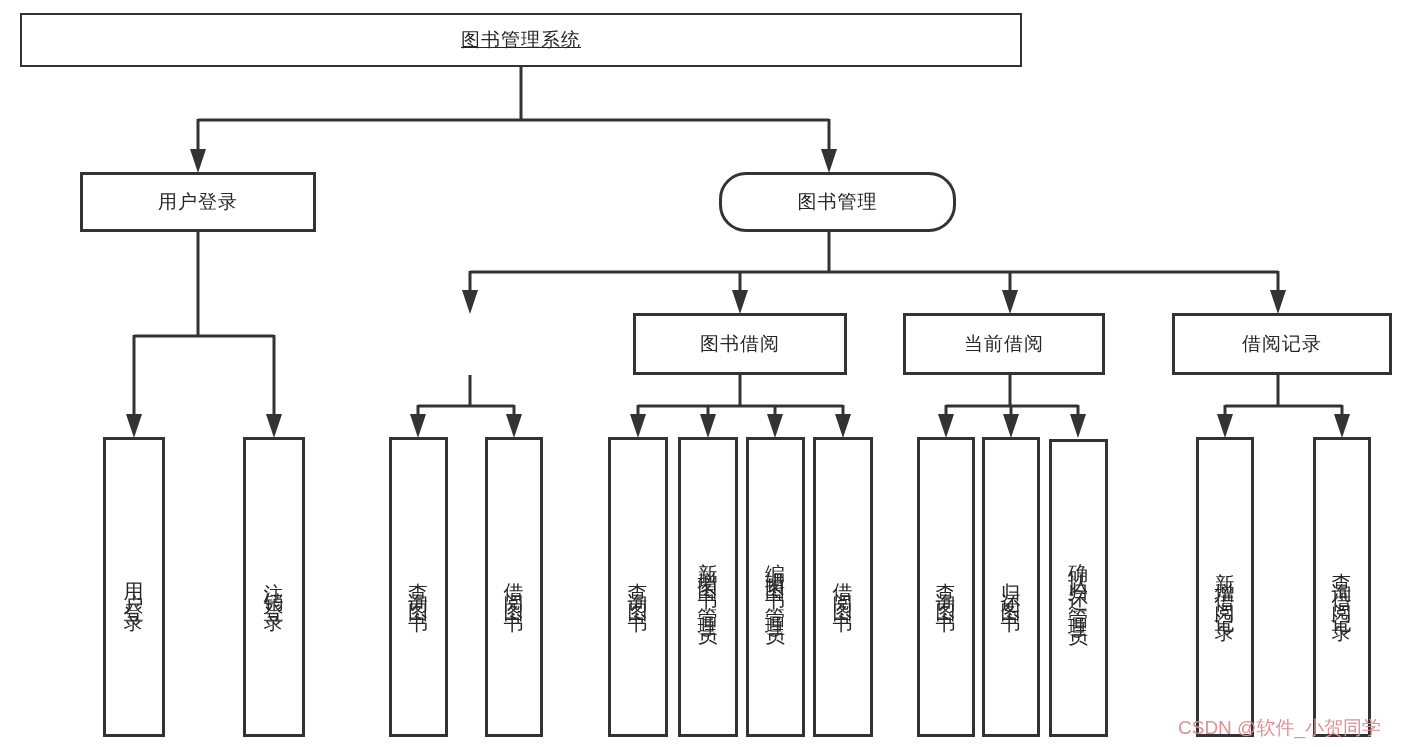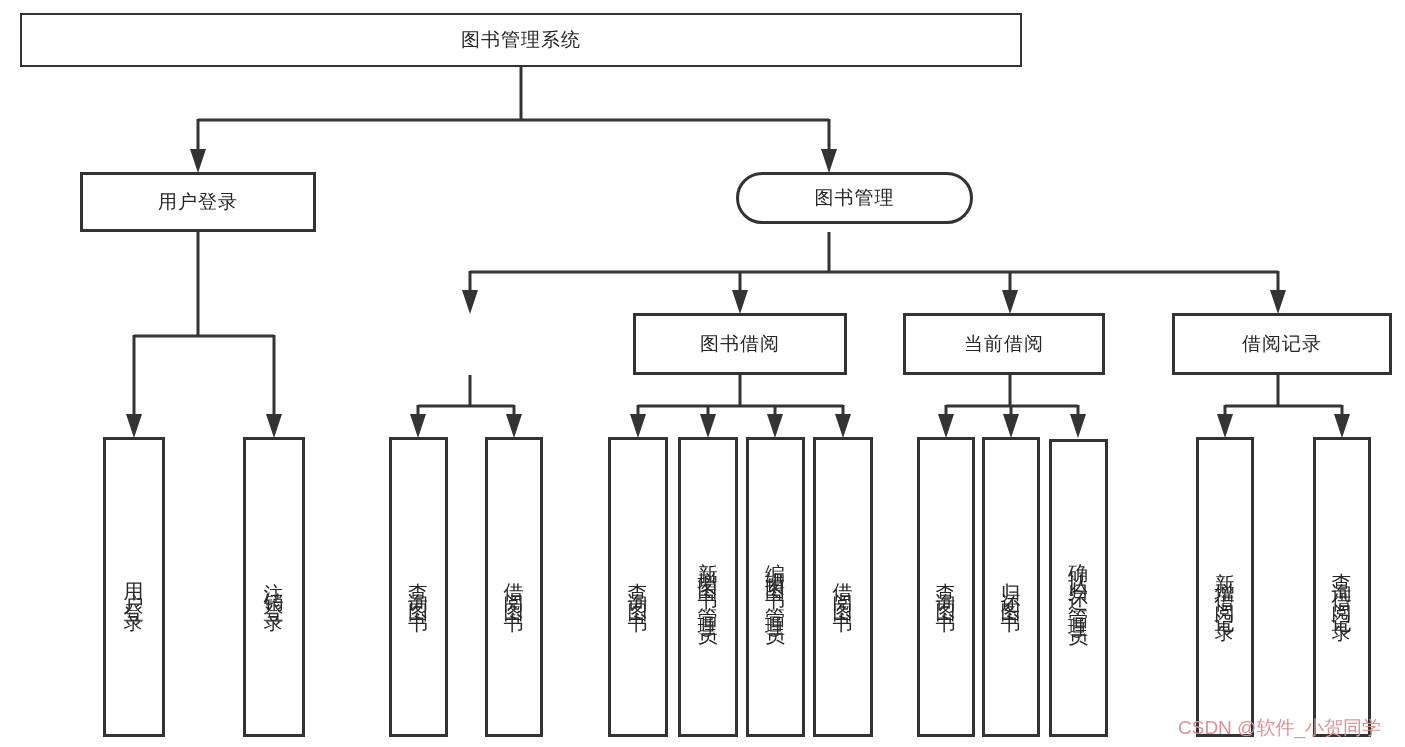--- a/index.html
+++ b/index.html
@@ -27,21 +27,21 @@
   .box {
     position: absolute;
     box-sizing: border-box;
     background: #ffffff;
     border: 3px solid var(--border);
     display: flex;
     align-items: center;
     justify-content: center;
     color: var(--text);
   }
-  .root-box { border-width: 2px; }
+  .root-box { border-width: 2px; text-decoration: underline; }
   .hlabel {
     font-size: 19px;
     letter-spacing: 1px;
     white-space: nowrap;
   }
   .leaf .vlabel {
     writing-mode: vertical-rl;
     text-orientation: mixed;
     font-size: 20px;
     line-height: 1;
@@ -126,21 +126,21 @@
     <polygon fill="#333333" stroke="none" points="1334,414 1350,414 1342,438"></polygon>
   </svg>
 
   <div class="box root-box" style="left:20px; top:13px; width:1002px; height:54px;">
     <span class="hlabel">图书管理系统</span>
   </div>
 
   <div class="box" style="left:80px; top:172px; width:236px; height:60px;">
     <span class="hlabel">用户登录</span>
   </div>
-  <div class="box" style="left:736px; top:172px; width:237px; height:52px;border-radius:27px;">
+  <div class="box" style="left:719px; top:172px; width:237px; height:60px;border-radius:27px;">
     <span class="hlabel">图书管理</span>
   </div>
 
   <div class="box" style="left:633px; top:313px; width:214px; height:62px;">
     <span class="hlabel">图书借阅</span>
   </div>
   <div class="box" style="left:903px; top:313px; width:202px; height:62px;text-align:center;">
     <span class="hlabel">当前借阅</span>
   </div>
   <div class="box" style="left:1172px; top:313px; width:220px; height:62px;">

